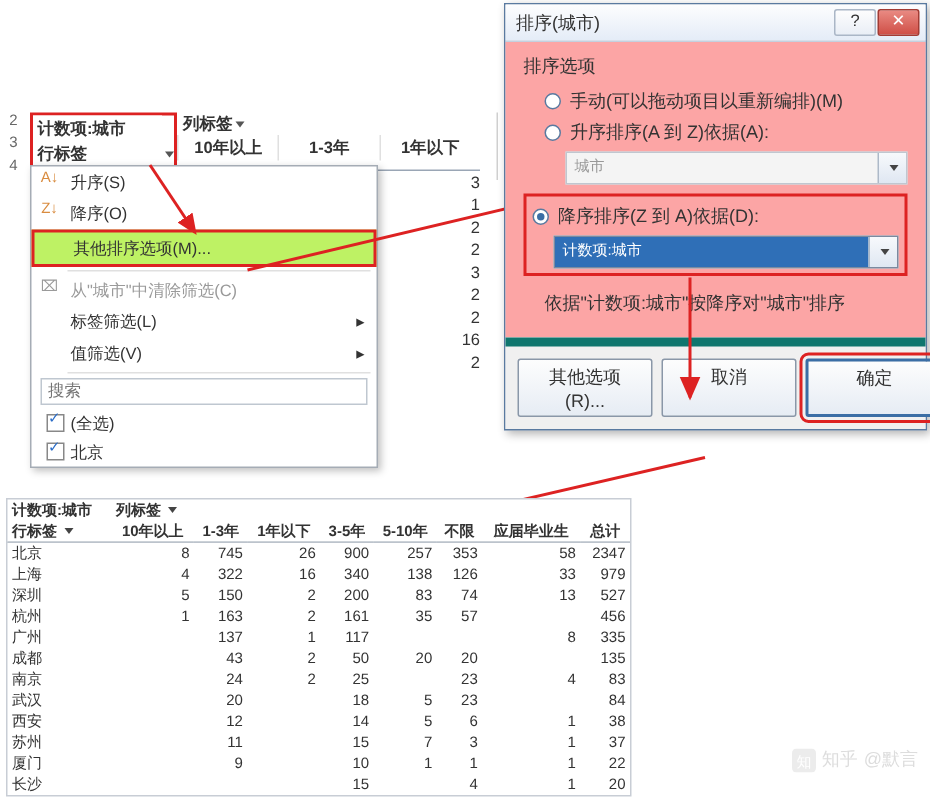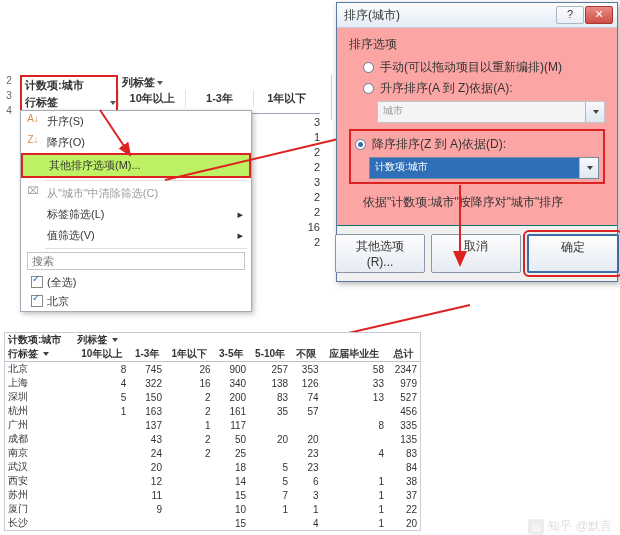--- a/index.html
+++ b/index.html
@@ -242,24 +242,24 @@
     background: #2f6fb7;
     color: #fff;
   }
   .red-box-pad { padding: 3px 4px; }
   .summary {
     padding: 4px 0 8px 14px;
     font-size: 12px;
   }
   .dlg-buttons {
     display: flex;
-    justify-content: center;
+    justify-content: flex-start;
     gap: 6px;
     padding: 8px 8px;
-    border-top: 1px solid #0f766e;
+    border-top: 6px solid #0f766e;
     background: #f0f0f0;
   }
   .dlg-btn {
     min-width: 72px;
     padding: 3px 8px;
     font-size: 12px;
     text-align: center;
     border: 1px solid #8a97a8;
     background: linear-gradient(#fdfdfd,#e6ecf4);
     border-radius: 2px;
@@ -314,21 +314,21 @@
     border-right:3px solid transparent;
     border-top:4px solid #444;
     vertical-align:middle;
     margin-left:2px;
   }
 
   
   .wm {
     position: absolute;
     right: 8px;
-    bottom: 0;
+    bottom: 20px;
     font-size: 12px;
     color: #ddd;
     display: flex;
     align-items: center;
     gap: 4px;
     pointer-events: none;
   }
   .wm svg { opacity: .55; }
 
   

